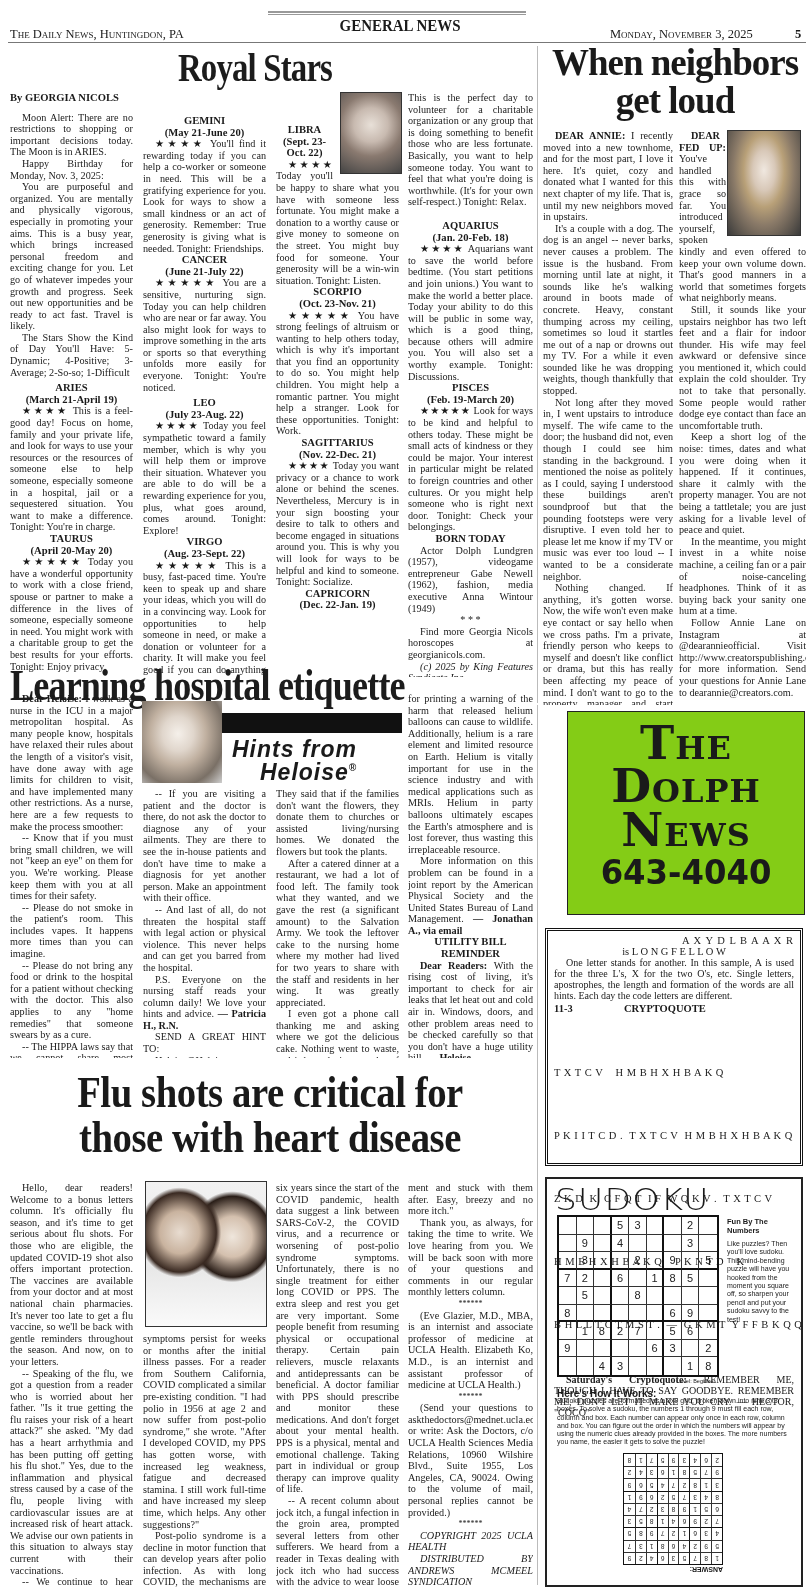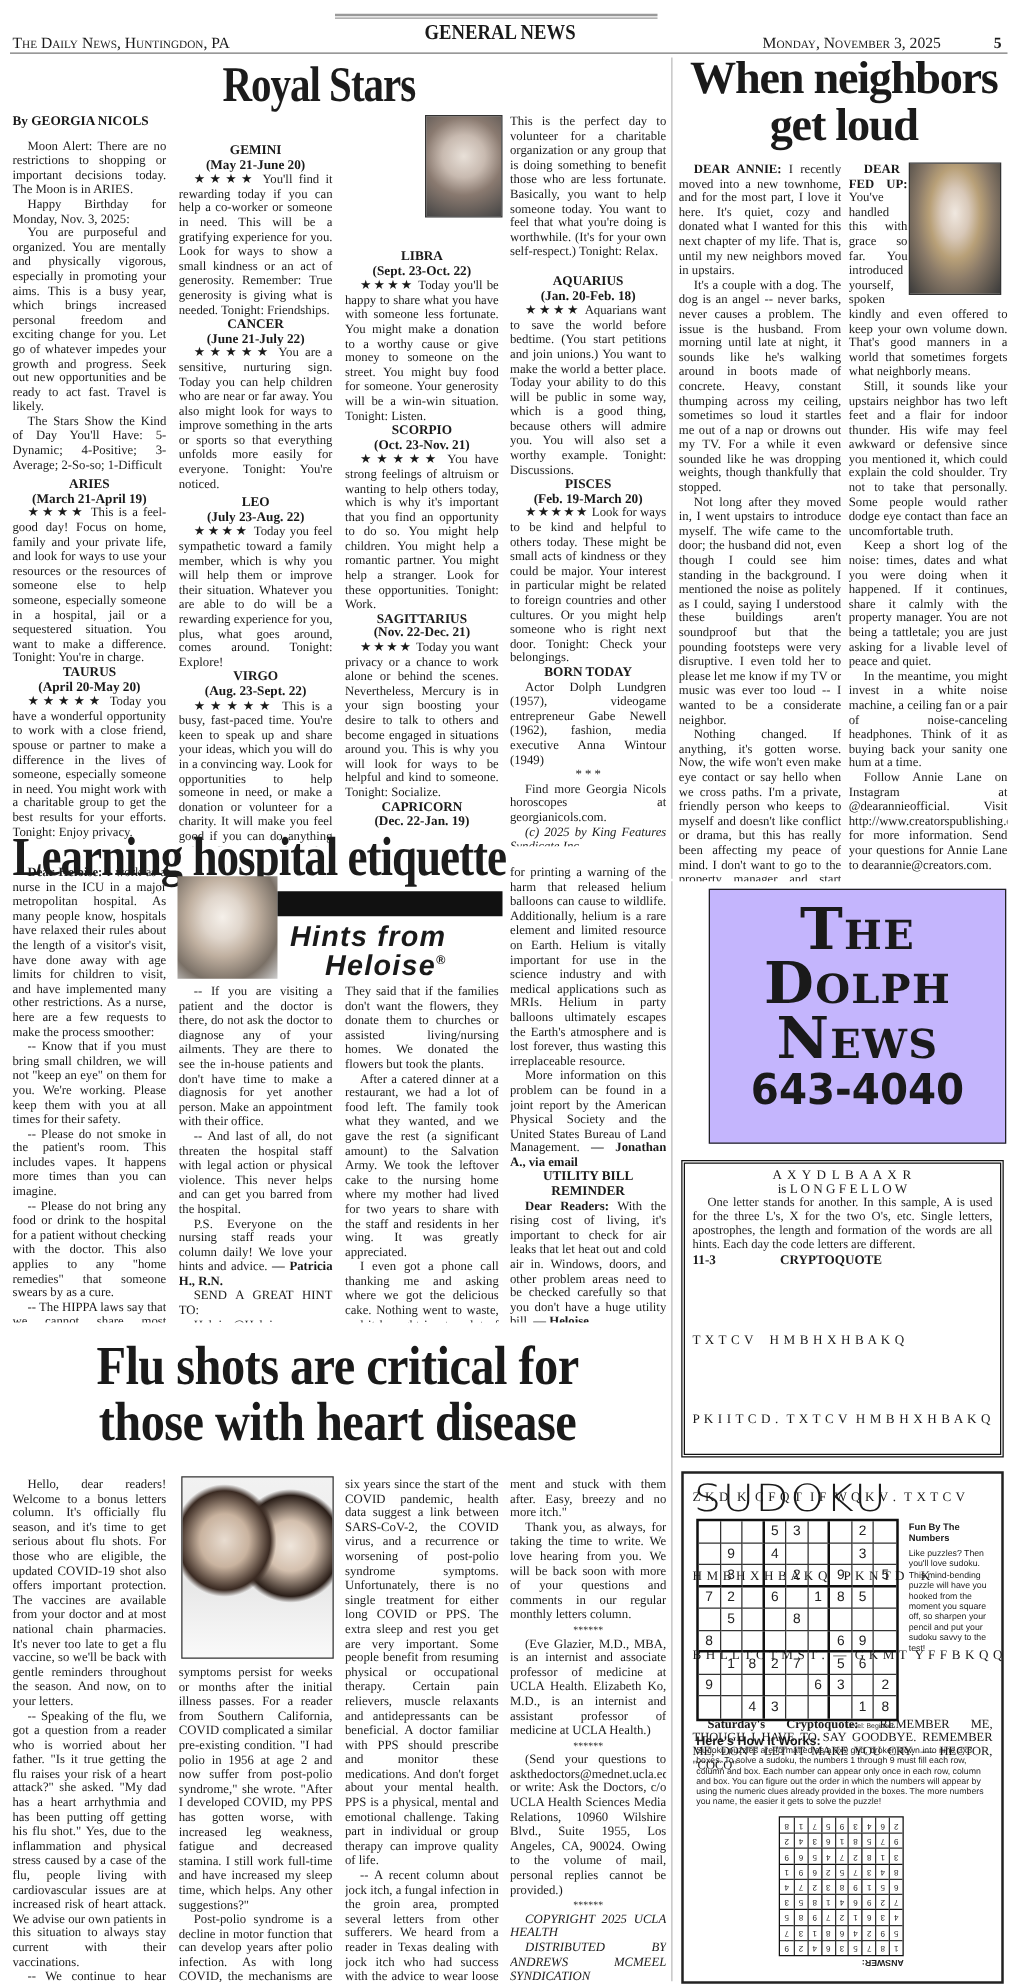--- a/index.html
+++ b/index.html
@@ -54,21 +54,21 @@
   <div class="hd">(July 23-Aug. 22)</div>
   <p><span class="stars">★★★★</span> <span>Today you feel sympathetic toward a family member, which is why you will help them or improve their situation. Whatever you are able to do will be a rewarding experience for you, plus, what goes around, comes around. Tonight: Explore!</span></p>
   <div class="hd">VIRGO</div>
   <div class="hd">(Aug. 23-Sept. 22)</div>
   <p><span class="stars">★★★★★</span> <span>This is a busy, fast-paced time. You're keen to speak up and share your ideas, which you will do in a convincing way. Look for opportunities to help someone in need, or make a donation or volunteer for a charity. It will make you feel good if you can do anything to benefit someone else today. Tonight: Check your finances.</span></p>
 </div>
 
 <div class="photo" style="left:340px;top:92px;width:62px;height:82px;background:radial-gradient(circle at 50% 40%,#e8e0d8 0,#c8bab0 30%,#8a7a70 55%,#444 100%)"></div>
 <div class="col p" style="left:276px;top:92px;width:123px;height:585px">
   <div style="float:right;width:66px;height:86px"></div>
-  <div class="hd" style="margin-top:108px">LIBRA</div>
+  <div class="hd" style="margin-top:32px">LIBRA</div>
   <div class="hd">(Sept. 23-Oct. 22)</div>
   <p><span class="stars">★★★★</span> <span>Today you'll be happy to share what you have with someone less fortunate. You might make a donation to a worthy cause or give money to someone on the street. You might buy food for someone. Your generosity will be a win-win situation. Tonight: Listen.</span></p>
   <div class="hd">SCORPIO</div>
   <div class="hd">(Oct. 23-Nov. 21)</div>
   <p><span class="stars">★★★★★</span> <span>You have strong feelings of altruism or wanting to help others today, which is why it's important that you find an opportunity to do so. You might help children. You might help a romantic partner. You might help a stranger. Look for these opportunities. Tonight: Work.</span></p>
   <div class="hd">SAGITTARIUS</div>
   <div class="hd">(Nov. 22-Dec. 21)</div>
   <p><span class="stars">★★★★</span> <span>Today you want privacy or a chance to work alone or behind the scenes. Nevertheless, Mercury is in your sign boosting your desire to talk to others and become engaged in situations around you. This is why you will look for ways to be helpful and kind to someone. Tonight: Socialize.</span></p>
   <div class="hd">CAPRICORN</div>
   <div class="hd">(Dec. 22-Jan. 19)</div>
@@ -142,29 +142,29 @@
 
 </div>
 <div class="col p" style="left:408px;top:693px;width:125px;height:365px">
   <p class="ni">for printing a warning of the harm that released helium balloons can cause to wildlife. Additionally, helium is a rare element and limited resource on Earth. Helium is vitally important for use in the science industry and with medical applications such as MRIs. Helium in party balloons ultimately escapes the Earth's atmosphere and is lost forever, thus wasting this irreplaceable resource.</p>
   <p><span>More information on this problem can be found in a joint report by the American Physical Society and the United States Bureau of Land Management.</span> <span class="b">— Jonathan A., via email</span></p>
   <div class="hd">UTILITY BILL REMINDER</div>
   <p><span class="b">Dear Readers:</span> <span>With the rising cost of living, it's important to check for air leaks that let heat out and cold air in. Windows, doors, and other problem areas need to be checked carefully so that you don't have a huge utility bill.</span> <span class="b">— Heloise</span></p>
 
 </div>
 
-<div class="abs" style="left:567px;top:711px;width:238px;height:204px;background:#c4b5fd;border:1.5px solid #222;text-align:center">
+<div class="abs" style="left:567px;top:711px;width:238px;height:204px;background:#84cc16;border:1.5px solid #222;text-align:center">
   <div class="sc b" style="font-family:'DejaVu Serif',serif;font-size:46px;line-height:42px;margin-top:10px;font-variant:small-caps;letter-spacing:1px">The</div>
   <div class="sc b" style="font-family:'DejaVu Serif',serif;font-size:46px;line-height:44px;font-variant:small-caps;letter-spacing:1px">Dolph</div>
   <div class="sc b" style="font-family:'DejaVu Serif',serif;font-size:46px;line-height:44px;font-variant:small-caps;letter-spacing:1px">News</div>
   <div class="b" style="font-family:'DejaVu Sans',sans-serif;font-size:34px;line-height:40px;transform:scaleX(0.95)">643-4040</div>
 </div>
 
 <div class="abs" style="left:545px;top:928px;width:258px;height:238px;border:3px double #111;padding:4px 6px">
-  <div style="text-align:center;font-size:10.5px;letter-spacing:1px;line-height:11px">A X Y D L B A A X R</div>
+  <div style="text-align:right;font-size:10.5px;letter-spacing:1px;line-height:11px">A X Y D L B A A X R</div>
   <div style="text-align:center;font-size:10.5px;line-height:11px">is L O N G F E L L O W</div>
   <div class="p" style="font-size:10px;line-height:11px;text-indent:12px">One letter stands for another. In this sample, A is used for the three L's, X for the two O's, etc. Single letters, apostrophes, the length and formation of the words are all hints. Each day the code letters are different.</div>
   <div style="display:flex;font-size:10.5px;font-weight:bold;margin-top:2px">
     <span style="width:70px">11-3</span>
     <span>CRYPTOQUOTE</span>
   </div>
   <div style="font-size:10.5px;line-height:21px;margin-top:6px;white-space:pre;letter-spacing:0.5px">
     <div>T X T C V    H M B H X H B A K Q</div>
     <div>P K I I T C D .  T X T C V  H M B H X H B A K Q</div>
     <div>Z K D  K  C F Q T  I F  W Q K V .  T X T C V</div>

